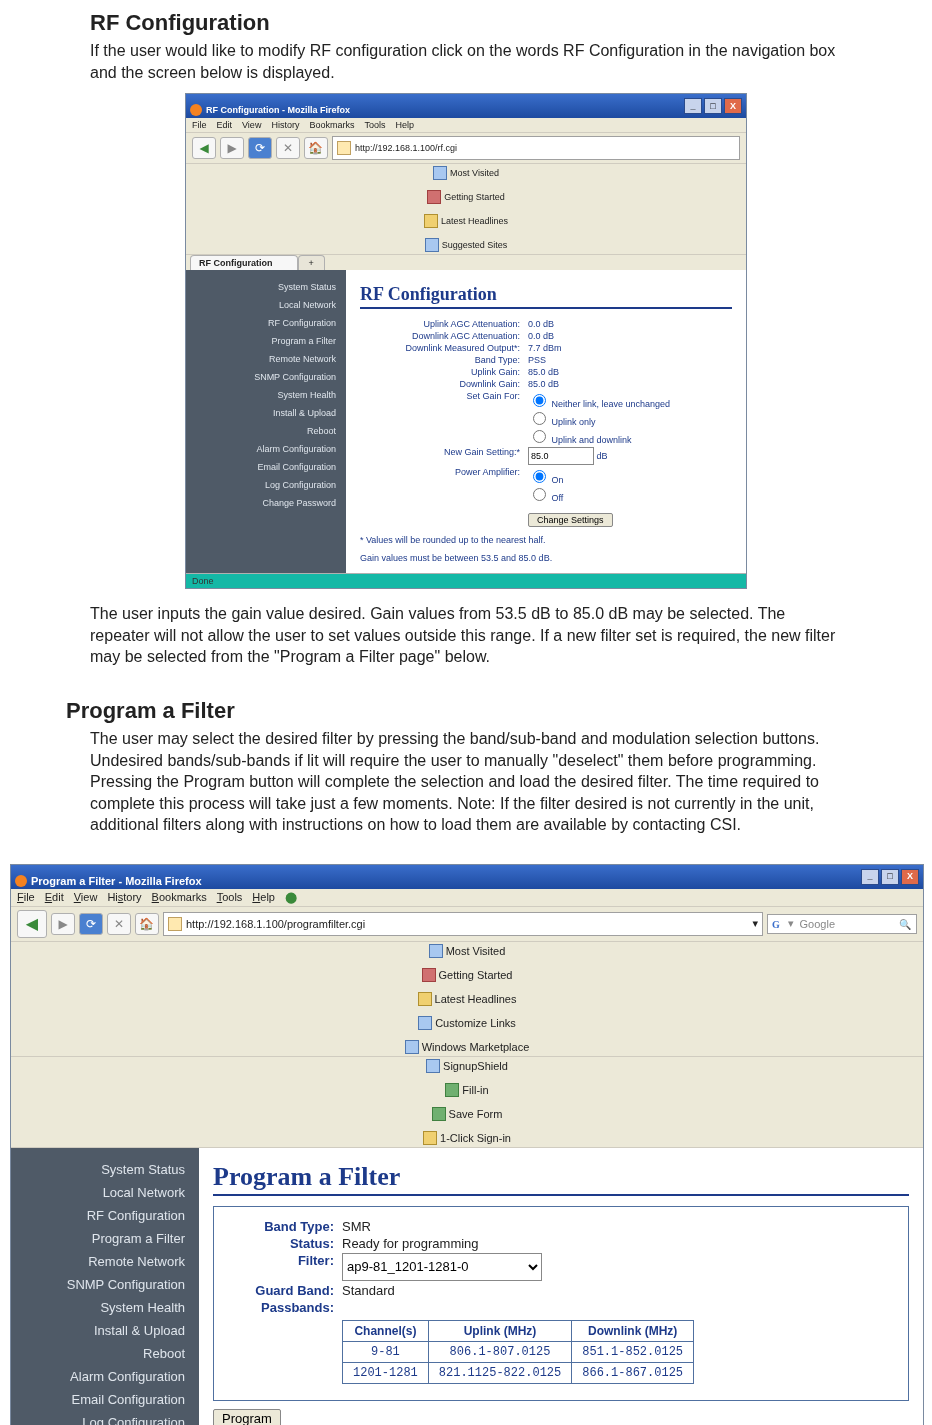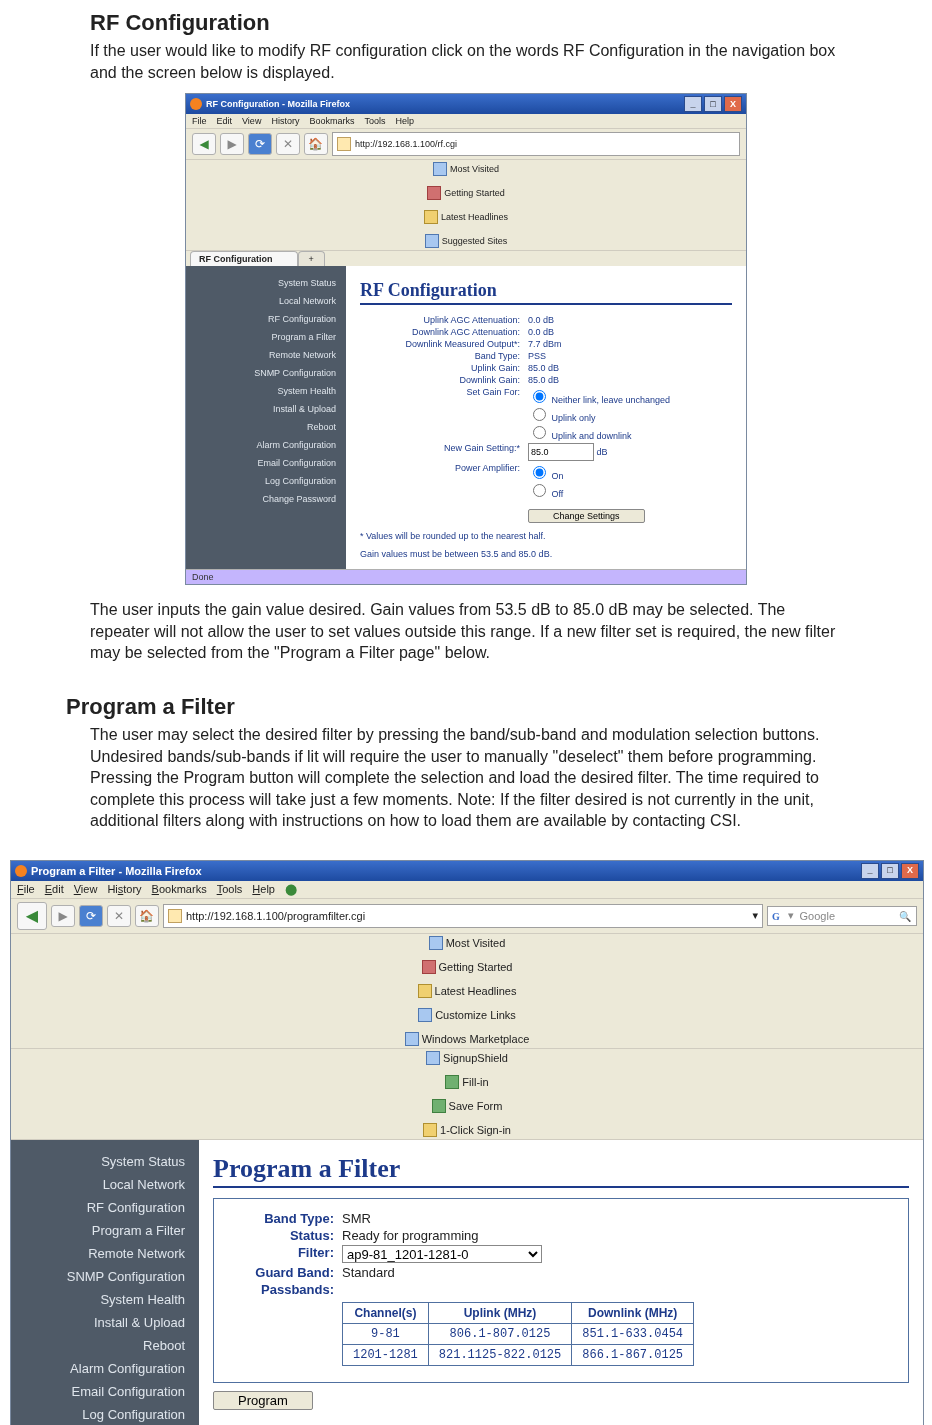--- a/index.html
+++ b/index.html
@@ -38,21 +38,21 @@
   }
   .browser.small { width: 560px; margin-left: auto; margin-right: auto; font-size: 9px; }
   .browser.large { width: 100%; margin-left: -80px; width: 912px; }
   .titlebar {
     display: flex; align-items: center;
     background: linear-gradient(#3a6ecb, #1d4aa0);
     color: #fff; padding: 2px 4px;
     font-weight: bold;
     justify-content: space-between;
   }
-  .titlebar .left { display:flex; align-items:center; gap:4px; }
+  .titlebar .left { display:flex; align-items:center; gap:4px;margin-top:8px; }
   .ff-icon { width:12px; height:12px; background:#f58220; border-radius:50%; display:inline-block; }
   .winbtns { display:flex; gap:2px; }
   .winbtn { width:16px; height:14px; background:#c8d4ec; border:1px solid #2a4b8d; display:flex; align-items:center; justify-content:center; color:#000; font-size:9px; line-height:1; }
   .winbtn.close { background:#e06a4a; color:#fff; }
   .menubar { display:flex; gap:10px; padding:2px 6px; color:#222; background:#ece9d8;}
   .menubar span u { text-decoration: underline; }
   .navbar { display:flex; align-items:center; gap:4px; padding:3px 6px; background:#ece9d8; border-top:1px solid #d0ccc0; border-bottom:1px solid #d0ccc0;}
   .navbtn { width:22px; height:20px; border:1px solid #b0b0b0; border-radius:3px; background:#f7f7f7; display:flex; align-items:center; justify-content:center; color:#888; font-size:12px;}
   .navbtn.green { color:#3a8a3a; }
   .navbtn.blue { background:#4a80d0; color:#fff; }
@@ -85,28 +85,28 @@
   h1.pane-title { color:#1d3a8a; font-family: Georgia, serif; font-weight:bold; margin:4px 0 2px 0;}
   .browser.small h1.pane-title { font-size:18px; }
   .browser.large h1.pane-title { font-size:26px; }
   .hr { height:2px; background:#1d3a8a; margin:2px 0 10px 0;}
   .form-row { display:flex; align-items:flex-start; margin:2px 0; gap:8px;}
   .form-row .lbl { width:160px; text-align:right; color:#1d3a8a;}
   .browser.large .form-row .lbl { width:110px; font-weight:bold;}
   .form-row .val { color:#1d3a8a;}
   .radio-list label { display:block; color:#1d3a8a;}
   input.txt { border:1px solid #888; height:16px; font-size:inherit; padding:0 2px;}
-  select.sel { border:1px solid #888; height:18px; font-size:inherit; background:#fff;}
-  .btn { border:1px solid #888; background:#ece9d8; padding:1px 24px; font-size:inherit; border-radius:2px;}
+  select.sel { border:1px solid #888; height:28px; font-size:inherit; background:#fff;}
+  .btn { border:1px solid #888; background:#ece9d8; padding:1px 8px; font-size:inherit; border-radius:2px;}
   .footnote { color:#1d3a8a; margin-top:8px;}
   
   table.passband { border-collapse:collapse; margin-top:20px; font-family: "Courier New", monospace; font-size:12px;}
   table.passband th, table.passband td { border:1px solid #5070a0; padding:3px 10px; color:#1d3a8a; text-align:center;}
   table.passband th { font-family: Arial; font-weight:bold;}
-  .statusbar { border-top:1px solid #b0b0b0; background:#c4b5fd; padding:2px 6px; color:#333;}
+  .statusbar { border-top:1px solid #b0b0b0; background:#14b8a6; padding:2px 6px; color:#333;}
   .subtext { color:#1d3a8a; font-family: Georgia, serif; margin-bottom:14px;}
   .box { border:1px solid #5070a0; padding:10px 10px 14px 10px;}
   .mag-icon::before { content:"🔍"; font-size:10px; }
 </style>
 </head>
 <body>
 
 <div class="page">
 
   <h2 class="section">RF Configuration</h2>
@@ -371,21 +371,21 @@
               <table class="passband">
                 <tbody>
                     <tr>
                   <th>Channel(s)</th>
                   <th>Uplink (MHz)</th>
                   <th>Downlink (MHz)</th>
                 </tr>
                 <tr>
                   <td>9-81</td>
                   <td>806.1-807.0125</td>
-                  <td>851.1-633.0454</td>
+                  <td>851.1-852.0125</td>
                 </tr>
                 <tr>
                   <td>1201-1281</td>
                   <td>821.1125-822.0125</td>
                   <td>866.1-867.0125</td>
                 </tr>
               </tbody>
                 </table>
             </div>
           </div>

